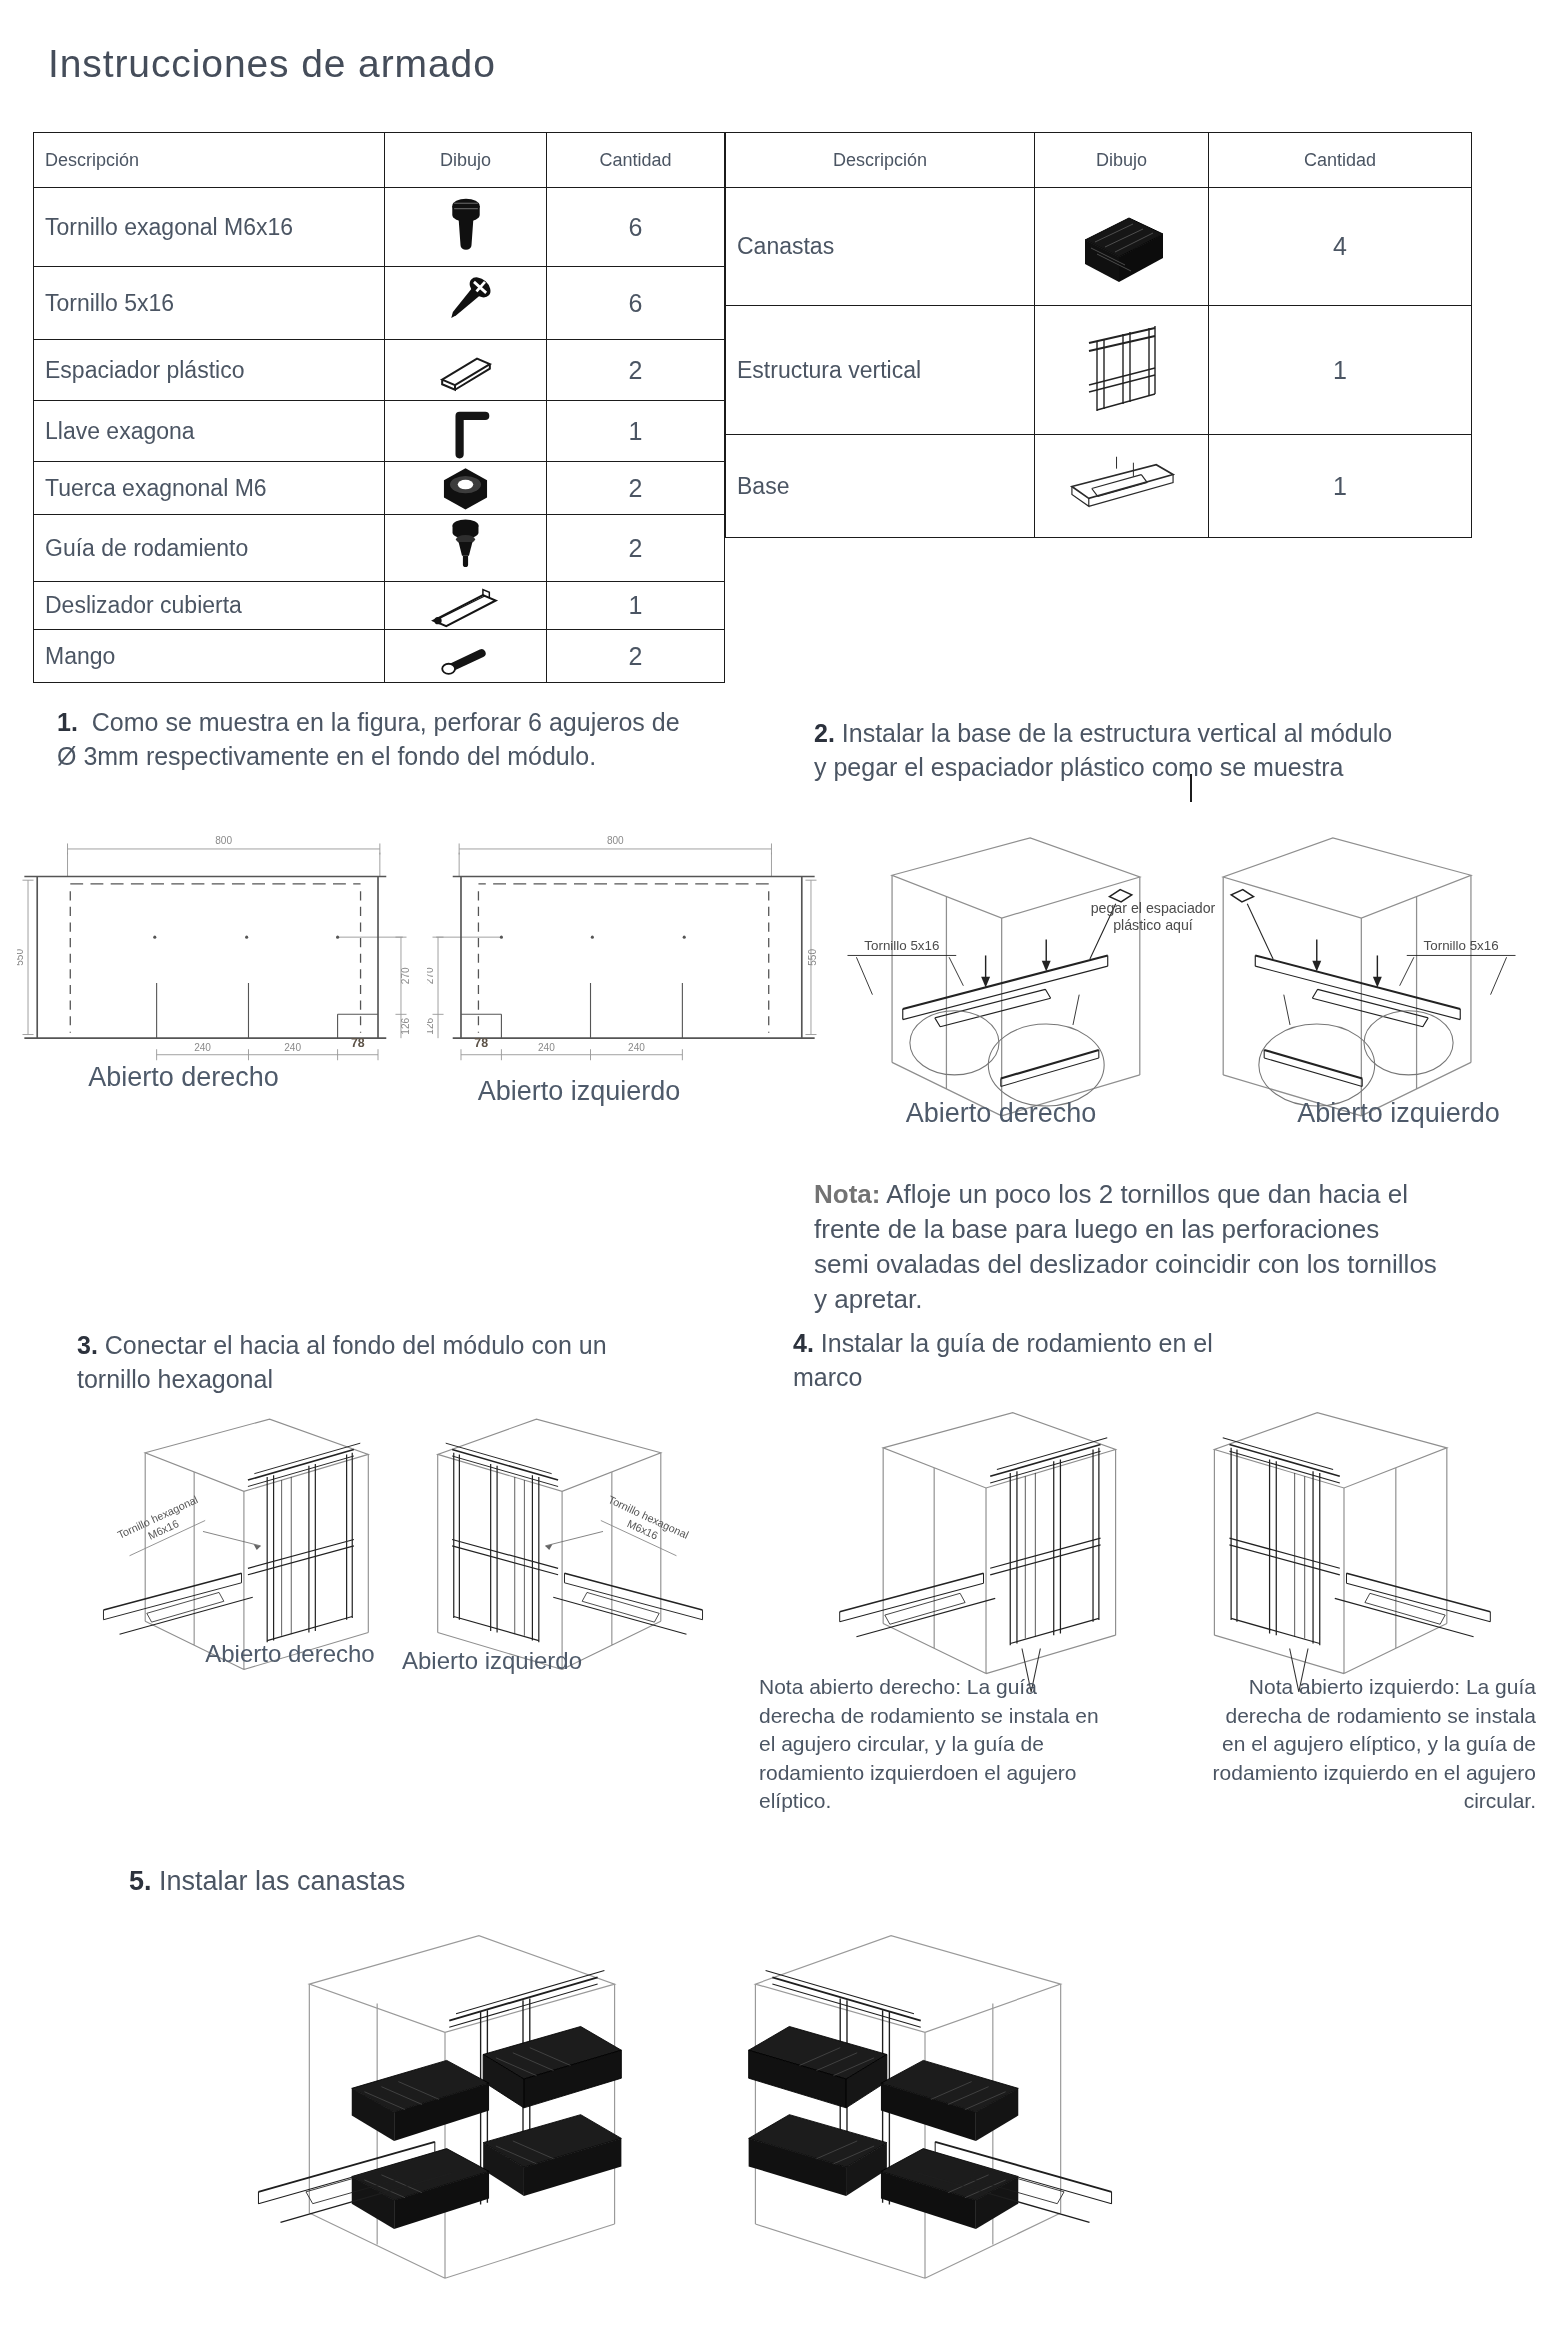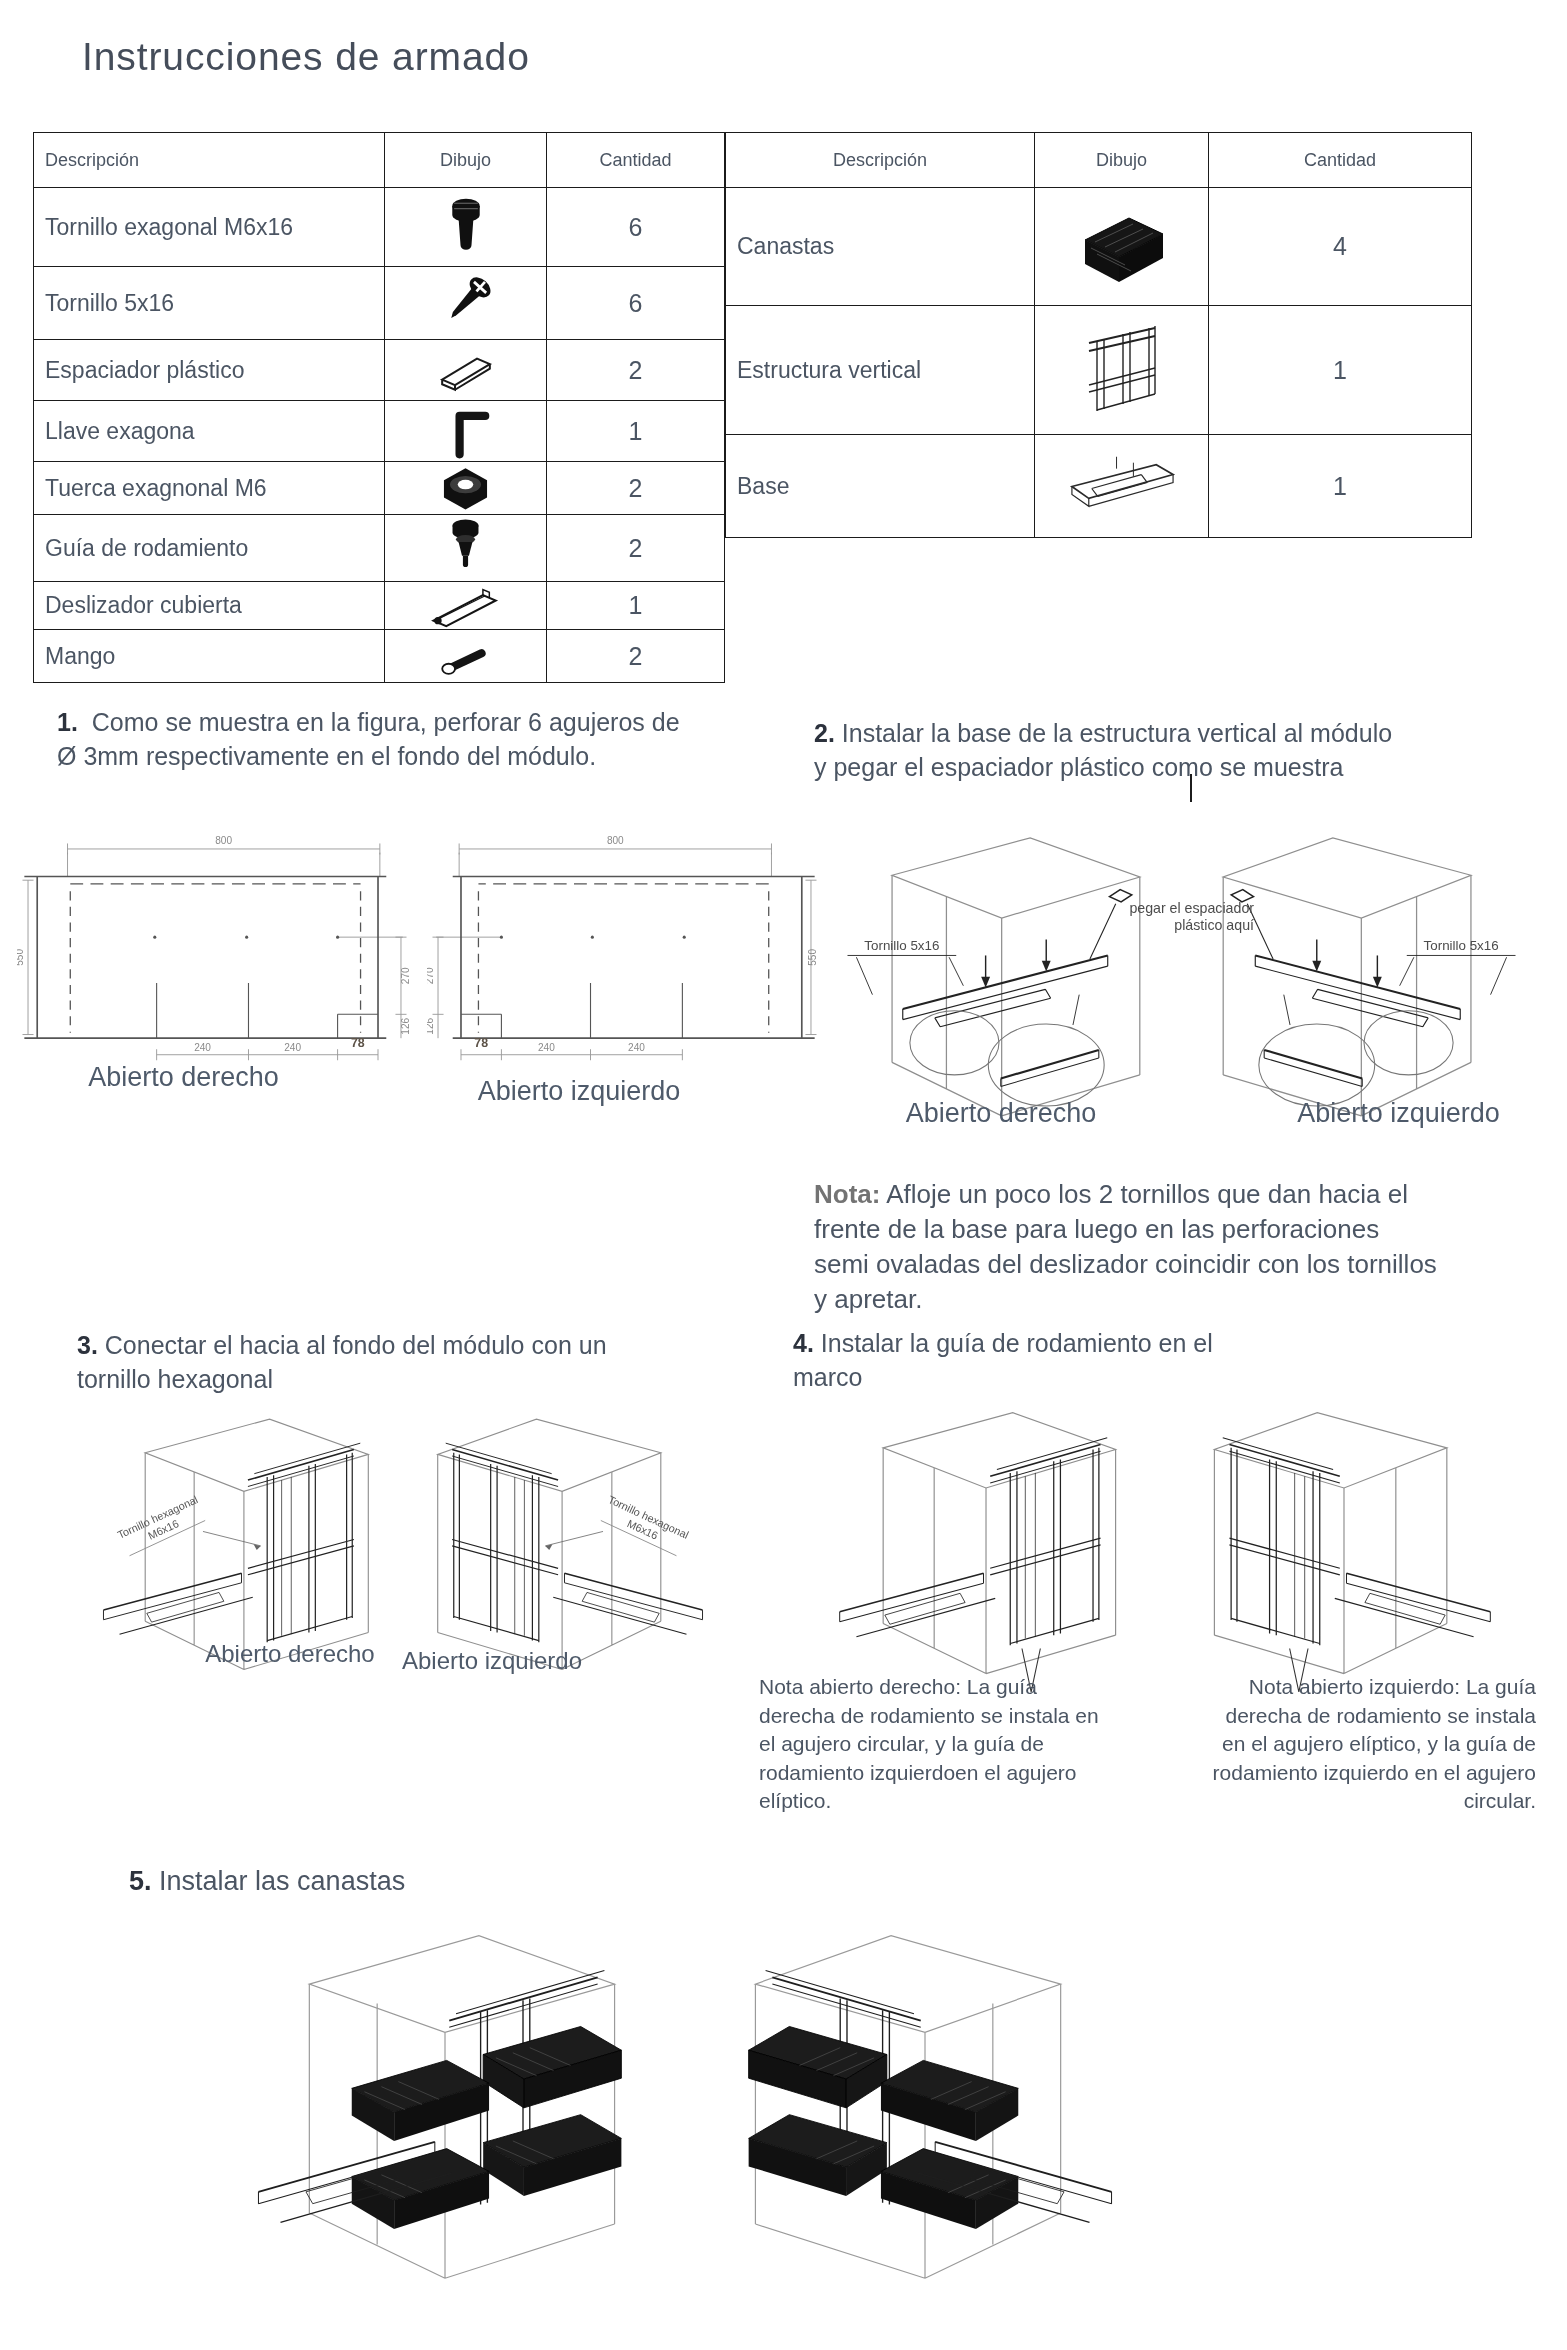--- a/index.html
+++ b/index.html
@@ -13,21 +13,21 @@
   td.desc{font-size:23px;text-align:left;padding-left:11px;}
   td.qty{font-size:25px;text-align:center;}
   td.pic{text-align:center;vertical-align:middle;}
   .steptxt{font-size:25px;line-height:34px;color:#4b5563;}
   .steptxt b{color:#2c323d;}
   .notatxt{font-size:26px;line-height:35px;color:#4b5563;}
   .notatxt b{color:#737373;}
   .caption{font-size:27px;color:#4e5a6a;text-align:center;}
   .caption.sm{font-size:24px;}
   .cursor{width:1.8px;background:#1c1c1c;}
-  .diaglabel{font-size:14.2px;line-height:16.5px;color:#4c4c4c;text-align:right;}
+  .diaglabel{font-size:14.2px;line-height:16.5px;color:#4c4c4c;text-align:center;}
   .note4{font-size:21px;line-height:28.5px;color:#4b5563;}
   svg{display:block;}
   svg text{font-family:"Liberation Sans", sans-serif;}
 </style>
 </head>
 <body>
 
 <svg width="0" height="0" style="position:absolute" aria-hidden="true">
 <defs>
   <g id="cab" stroke="#8f8f8f" stroke-width="1.4" fill="none">
@@ -103,21 +103,21 @@
     <path stroke-width="2.2" d="M40,330 L248,271"></path>
     <path stroke-width="1.2" d="M40,344 L248,285 M40,330 V344 M248,271 V285"></path>
     <path stroke-width="1.5" d="M66,366 L268,308"></path>
     <path stroke-width="1" d="M96,330 L198,301 M104,344 L206,315 M96,330 L104,344 M198,301 L206,315"></path>
   </g>
 </defs>
 </svg>
 
 <div class="page">
 
-  <div class="abs title" style="left:48px;top:35px;margin-left:34px;">Instrucciones de armado</div>
+  <div class="abs title" style="left:48px;top:42px;">Instrucciones de armado</div>
 
   <table class="abs" style="left:33px;top:132px;width:691px;">
     <colgroup>
         <col style="width:351px">
         <col style="width:162px">
         <col style="width:178px">
       </colgroup>
     <tbody>
         <tr style="height:55px">
       <th style="text-align:left;padding-left:11px;">Descripción</th>

